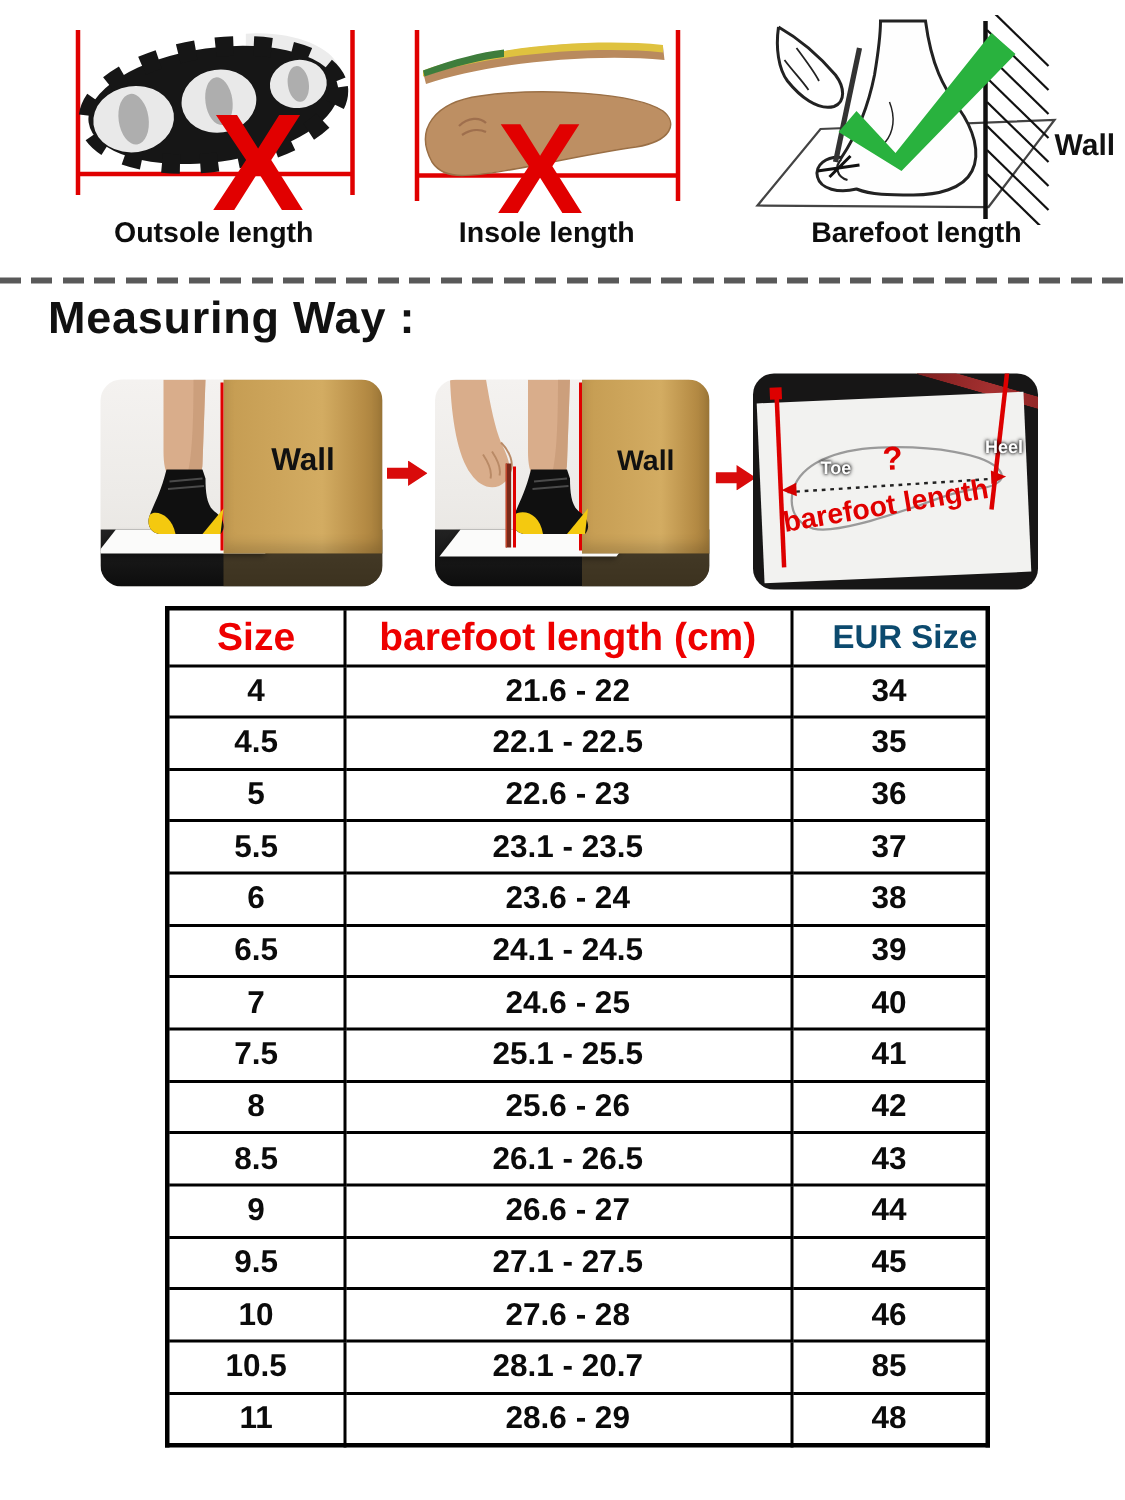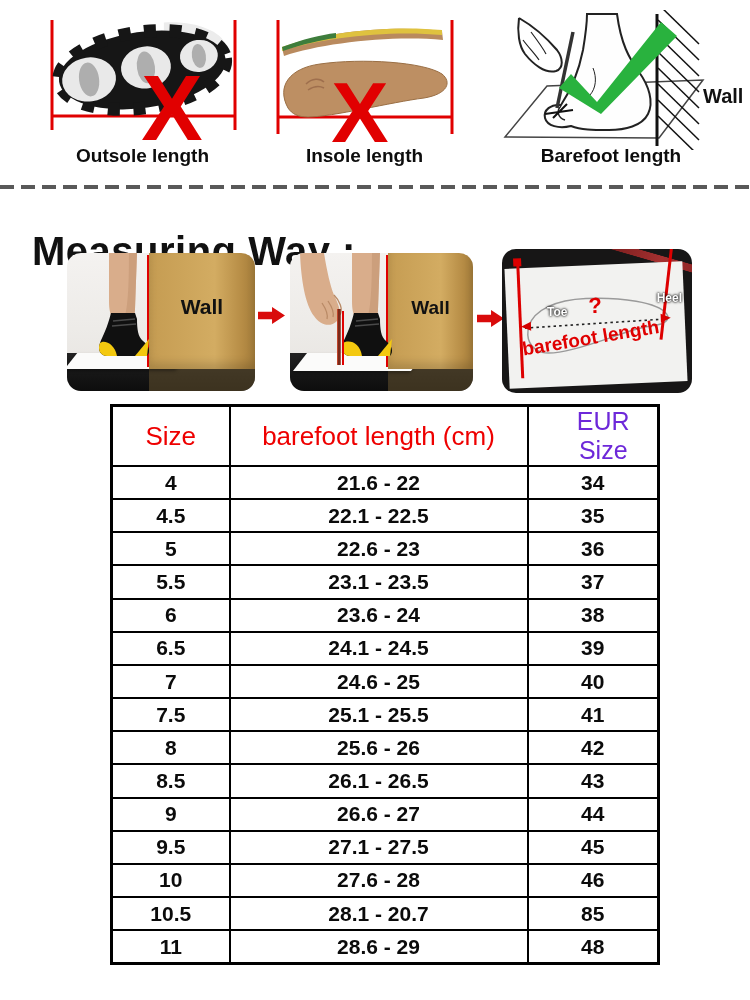--- a/index.html
+++ b/index.html
@@ -14,23 +14,22 @@
     position:absolute; left:0; right:0; bottom:0; text-align:center;
     font-weight:bold; font-size:19px; color:#0d0d0d;
   }
   
   .divider {
     position:absolute; left:0; top:185; width:750px; height:4px; top:185px;
     background:repeating-linear-gradient(90deg,#595959 0 14px,transparent 14px 21px);
   }
   
   .measuring-heading {
-    position:absolute; left:32px; top:196px; font-size:40px; font-weight:bold; color:#111;
+    position:absolute; left:32px; top:196px; font-size:30px; font-weight:bold; color:#111;
     letter-spacing:0.5px;
-    margin-top:33px;
   }
   
   .photo { position:absolute; border-radius:14px; overflow:hidden; }
   .photo-light { background:linear-gradient(180deg,#f4f2f0 0%,#edebe8 55%,#e6e3df 100%); }
   .floor { position:absolute; left:0; right:0; bottom:0; height:38px;
            background:linear-gradient(180deg,#222 0%,#0d0d0d 100%); }
   .box-reflect { position:absolute; bottom:0; height:38px; background:#6b5732; opacity:.5; }
   .paper { position:absolute; background:#fbfbfa; transform:skewX(-38deg);
            box-shadow:0 2px 3px rgba(0,0,0,.35); }
   .wall-box { position:absolute; top:0;
@@ -58,23 +57,23 @@
     text-shadow:0 0 3px rgba(0,0,0,.9), 0 0 2px rgba(0,0,0,.9);padding-left:38px; }
   
   table.size-table {
     position:absolute; left:110px; top:404px; width:547px; height:561px;
     border-collapse:collapse; table-layout:fixed; background:#fff;
   }
   table.size-table th, table.size-table td {
     border:2px solid #000; text-align:center; vertical-align:middle; padding:0;
   }
   table.size-table { border:3px solid #000; }
-  table.size-table th { font-size:26px; font-weight:normal; height:38px; }
+  table.size-table th { font-size:26px; font-weight:bold; height:38px; }
   table.size-table th.hdr-red { color:#ee0000; }
-  table.size-table th.hdr-black { color:#6d28d9; font-size:25px;padding-left:21px; }
+  table.size-table th.hdr-black { color:#0c4a6e; font-size:22px;padding-left:21px; }
   table.size-table td { font-size:21px; font-weight:bold; color:#0b0b0b; height:30px; }
   .col-size { width:118px; } .col-range { width:298px; } .col-eur { width:131px; }
 </style>
 </head>
 <body>
 
 <div class="canvas">
 
   <div class="fig" style="left:20px; top:12px; width:245px; height:155px;">
     <svg width="245" height="138" viewBox="0 0 245 138" style="position:absolute;top:0;left:0;">

